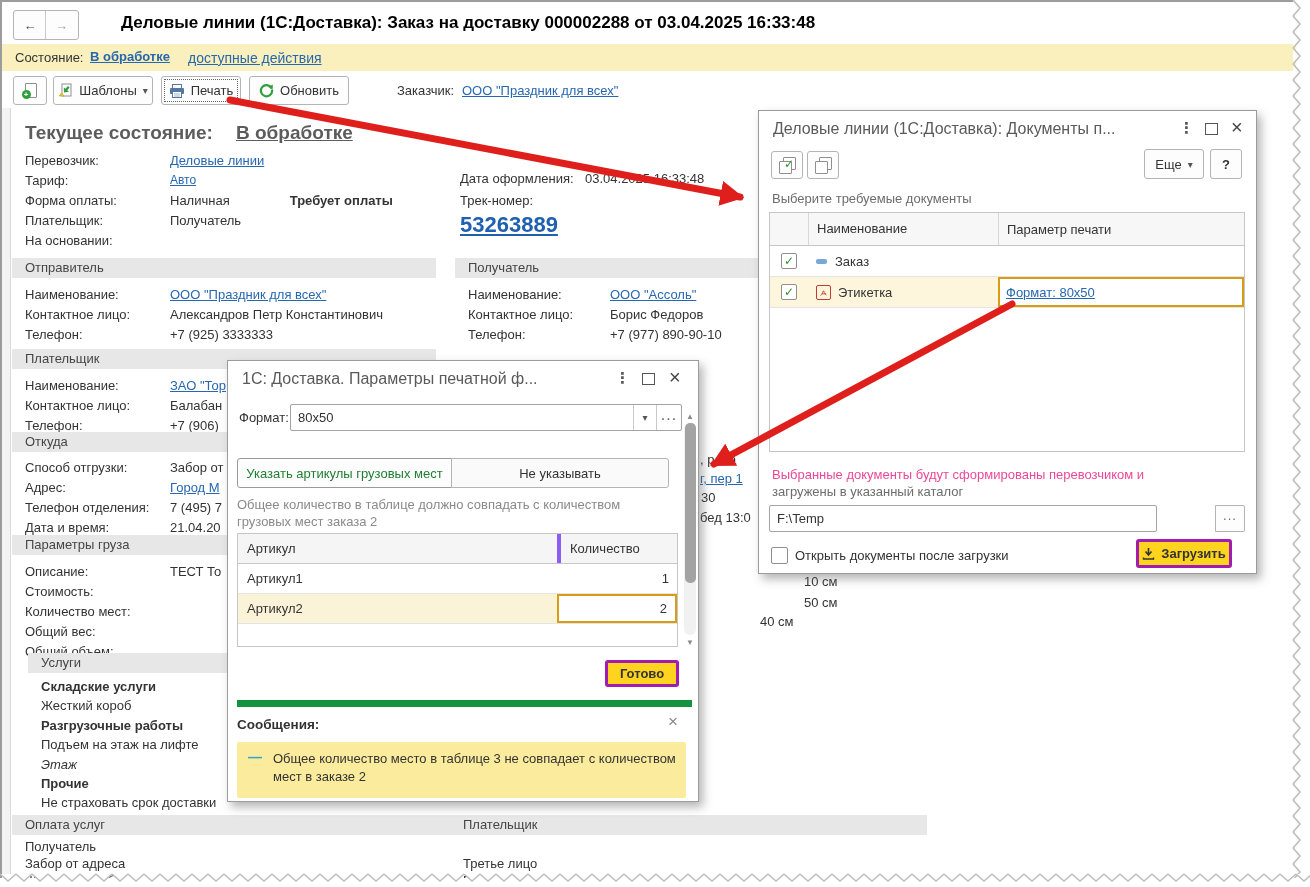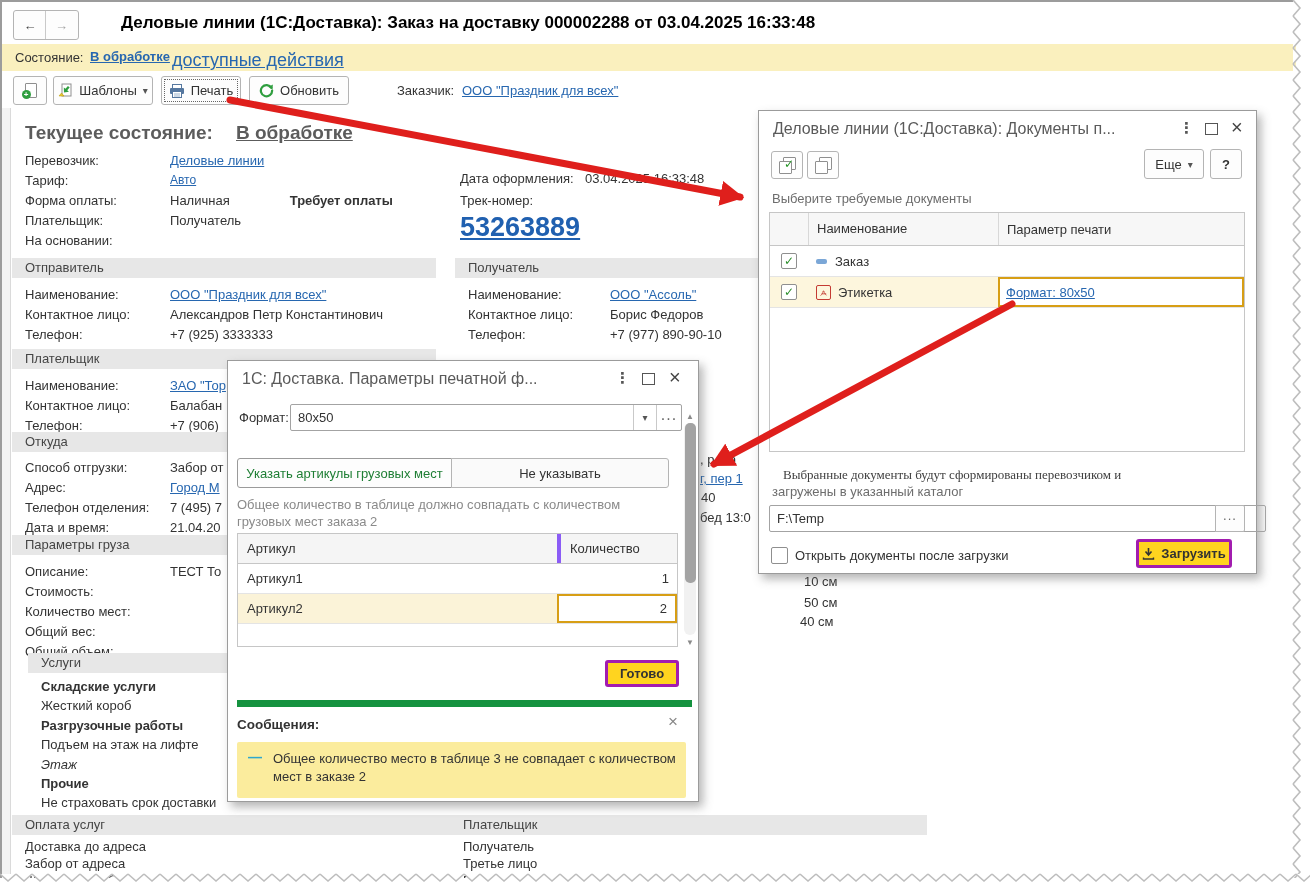--- a/index.html
+++ b/index.html
@@ -43,21 +43,21 @@
       </span>
     <span class="btn" style="width:31px;height:28px;border:none;border-radius:0 3px 3px 0;color:#a5a5a5;font-weight:bold;">
         <span>→</span>
       </span>
   </div>
   <div class="abs b" style="left:121px;top:13px;font-size:17px;color:#000;white-space:nowrap;">Деловые линии (1С:Доставка): Заказ на доставку 000002288 от 03.04.2025 16:33:48</div>
 
   <div class="abs" style="left:2px;top:44px;width:1294px;height:27px;background:#faf0be;"></div>
   <span class="abs t" style="left:15px;top:50px;">Состояние:</span>
   <span class="abs lnk b" style="left:90px;top:49px;font-size:13px;">В обработке</span>
-  <span class="abs lnk" style="left:172px;top:50px;font-size:18px;">доступные действия</span>
+  <span class="abs lnk" style="left:188px;top:50px;font-size:14px;">доступные действия</span>
 
   <div class="abs btn" style="left:13px;top:76px;width:34px;height:29px;">
     <span style="position:relative;width:13px;height:15px;display:inline-block;">
       <span style="position:absolute;left:1px;top:0;width:10px;height:13px;border:1px solid #8f8f8f;background:#fff;border-radius:1px;"></span>
       <span style="position:absolute;left:-2px;top:7px;width:9px;height:9px;border-radius:50%;background:#2f9e3f;color:#fff;font-size:8px;line-height:9px;text-align:center;font-weight:bold;">+</span>
     </span>
   </div>
   <div class="abs btn" style="left:53px;top:76px;width:100px;height:29px;">
     <svg width="15" height="15" viewBox="0 0 15 15">
         <rect x="4" y="1" width="9" height="12" fill="#fff" stroke="#8f8f8f"></rect>
@@ -111,21 +111,21 @@
         <span>Получатель</span>
       </div>
     <div class="row">
         <span class="rl" style="width:145px;">На основании:</span>
       </div>
   </div>
 
   <span class="abs t" style="left:460px;top:171px;">Дата оформления:</span>
   <span class="abs t" style="left:585px;top:171px;">03.04.2025 16:33:48</span>
   <span class="abs t" style="left:460px;top:193px;">Трек-номер:</span>
-  <span class="abs lnk b" style="left:460px;top:212px;font-size:27px;color:#2060b0;">53263889</span>
+  <span class="abs lnk b" style="left:460px;top:212px;font-size:22px;color:#2060b0;">53263889</span>
 
   <div class="abs" style="left:12px;top:258px;width:424px;">
     <div class="sec">Отправитель</div>
     <div style="padding:6px 0 0 13px;">
       <div class="row">
           <span class="rl" style="width:145px;">Наименование:</span>
           <span class="lnk" style="font-size:13px;">ООО "Праздник для всех"</span>
         </div>
       <div class="row">
           <span class="rl" style="width:145px;">Контактное лицо:</span>
@@ -191,21 +191,21 @@
         </div>
       <div class="row">
           <span class="rl" style="width:145px;">Дата и время:</span>
           <span>21.04.20</span>
         </div>
     </div>
   </div>
 
   <span class="abs t" style="left:700px;top:452px;white-space:pre;">, р    а</span>
   <span class="abs lnk" style="left:700px;top:471px;font-size:13px;">г, пер 1</span>
-  <span class="abs t" style="left:701px;top:490px;">40</span>
+  <span class="abs t" style="left:701px;top:490px;">30</span>
   <span class="abs t" style="left:700px;top:510px;">бед 13:0</span>
 
   <div class="abs" style="left:12px;top:535px;width:424px;">
     <div class="sec">Параметры груза</div>
     <div style="padding:6px 0 0 13px;">
       <div class="row">
           <span class="rl" style="width:145px;">Описание:</span>
           <span>ТЕСТ То</span>
         </div>
       <div class="row">
@@ -221,21 +221,21 @@
           <span></span>
         </div>
       <div class="row">
           <span class="rl" style="width:145px;">Общий объем:</span>
           <span></span>
         </div>
     </div>
   </div>
   <span class="abs t" style="left:804px;top:574px;">10 см</span>
   <span class="abs t" style="left:804px;top:595px;">50 см</span>
-  <span class="abs t" style="left:800px;top:614px;">40 см</span>
+  <span class="abs t" style="left:760px;top:614px;">40 см</span>
 
   <div class="abs" style="left:12px;top:653px;width:424px;margin-left:16px;">
     <div class="sec">Услуги</div>
     <div class="t" style="padding:4px 0 0 13px;line-height:19.4px;">
       <div class="b">Складские услуги</div>
       <div>Жесткий короб</div>
       <div class="b">Разгрузочные работы</div>
       <div>Подъем на этаж на лифте</div>
       <div class="i">Этаж</div>
       <div class="b">Прочие</div>
@@ -243,21 +243,20 @@
     </div>
   </div>
 
   <div class="abs" style="left:12px;top:815px;width:915px;">
     <div class="sec" style="display:flex;">
       <span style="width:438px;flex:none;">Оплата услуг</span>
       <span>Плательщик</span>
     </div>
     <div class="t" style="padding:3px 0 0 13px;line-height:17px;">
       <div class="row" style="height:17px;">
-          <span class="rl" style="width:438px;">Доставка до адреса</span>
           <span>Получатель</span>
         </div>
       <div class="row" style="height:17px;">
           <span class="rl" style="width:438px;">Забор от адреса</span>
           <span>Третье лицо</span>
         </div>
       <div class="row" style="height:17px;">
           <span class="rl" style="width:438px;">Жесткий короб</span>
           <span>Получатель</span>
         </div>
@@ -324,24 +323,24 @@
               </svg>
           </span>
           <span class="t">Этикетка</span>
         </span>
         <span class="cellhl" style="flex:1;height:30px;display:flex;align-items:center;">
           <span class="lnk" style="font-size:13px;padding-left:6px;">Формат: 80x50</span>
         </span>
       </div>
     </div>
 
-    <div class="abs t gray" style="left:24px;top:356px;color:#404040;font-family:Liberation Serif, serif;">Выбранные документы будут сформированы перевозчиком и</div>
+    <div class="abs t gray" style="left:13px;top:356px;color:#ec4899;">Выбранные документы будут сформированы перевозчиком и</div>
     <div class="abs t gray" style="left:13px;top:373px;color:#6d6d6d;">загружены в указанный каталог</div>
 
-    <div class="abs" style="left:10px;top:394px;width:497px;height:27px;border:1px solid #a3a3a3;border-radius:2px;box-sizing:border-box;display:flex;align-items:center;">
+    <div class="abs" style="left:10px;top:394px;width:388px;height:27px;border:1px solid #a3a3a3;border-radius:2px;box-sizing:border-box;display:flex;align-items:center;">
       <span class="t" style="padding-left:7px;">F:\Temp</span>
     </div>
     <div class="abs btn" style="left:456px;top:394px;width:30px;height:27px;border-radius:0 2px 2px 0;">
       <span style="letter-spacing:1px;color:#666;margin-top:-6px;">...</span>
     </div>
 
     <span class="abs" style="left:12px;top:436px;width:15px;height:15px;border:1px solid #8f8f8f;border-radius:2px;background:#fff;"></span>
     <span class="abs t" style="left:36px;top:437px;">Открыть документы после загрузки</span>
     <div class="abs btn ybtn" style="left:377px;top:428px;width:96px;height:29px;">
       <svg width="13" height="13" viewBox="0 0 13 13">

